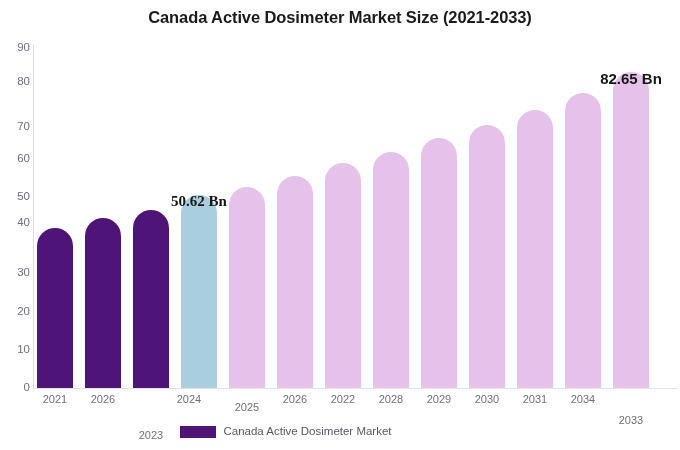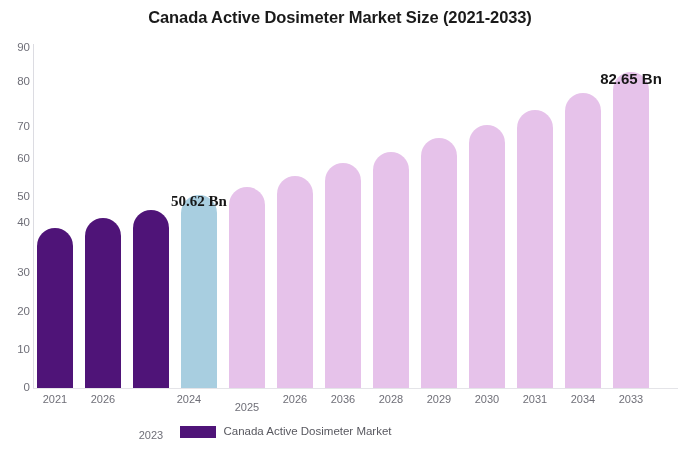--- a/index.html
+++ b/index.html
@@ -170,28 +170,28 @@
     <div class="x-tick" style="left: 79px;">2026</div>
     <div class="bar" style="left: 133px; top: 209.884px; height: 178.116px; background: rgb(79, 20, 120);"></div>
     <div class="x-tick" style="left: 127px; margin-top: 36px;">2023</div>
     <div class="bar" style="left: 181px; top: 194.519px; height: 193.481px; background: rgb(168, 206, 224);"></div>
     <div class="x-tick" style="left: 165px;">2024</div>
     <div class="bar" style="left: 229px; top: 186.951px; height: 201.049px; background: rgb(230, 194, 234);"></div>
     <div class="x-tick" style="left: 223px; margin-top: 8px;">2025</div>
     <div class="bar" style="left: 277px; top: 175.867px; height: 212.133px; background: rgb(230, 194, 234);"></div>
     <div class="x-tick" style="left: 271px;">2026</div>
     <div class="bar" style="left: 325px; top: 163.253px; height: 224.747px; background: rgb(230, 194, 234);"></div>
-    <div class="x-tick" style="left: 319px;">2036</div>
+    <div class="x-tick" style="left: 319px;">2022</div>
     <div class="bar" style="left: 373px; top: 152.169px; height: 235.831px; background: rgb(230, 194, 234);"></div>
     <div class="x-tick" style="left: 367px;">2028</div>
     <div class="bar" style="left: 421px; top: 138.409px; height: 249.591px; background: rgb(230, 194, 234);"></div>
     <div class="x-tick" style="left: 415px;">2029</div>
     <div class="bar" style="left: 469px; top: 125.031px; height: 262.969px; background: rgb(230, 194, 234);"></div>
     <div class="x-tick" style="left: 463px;">2030</div>
     <div class="bar" style="left: 517px; top: 109.742px; height: 278.258px; background: rgb(230, 194, 234);"></div>
     <div class="x-tick" style="left: 511px;">2031</div>
     <div class="bar" style="left: 565px; top: 92.9244px; height: 295.076px; background: rgb(230, 194, 234);"></div>
     <div class="x-tick" style="left: 559px;">2034</div>
     <div class="bar" style="left: 613px; top: 72.0933px; height: 315.907px; background: rgb(230, 194, 234);"></div>
-    <div class="x-tick" style="left: 607px;">2033</div>
+    <div class="x-tick" style="left: 607px; margin-top: 21px;">2033</div>
     <div class="value-label" style="top: 175.519px; left: 199px; transform: translateX(-50%); font-family: Liberation Serif, serif;">50.62 Bn</div>
     <div class="value-label" style="top: 53.0933px; left: 631px; transform: translateX(-50%);">82.65 Bn</div>
   </div>
 
 </body></html>

